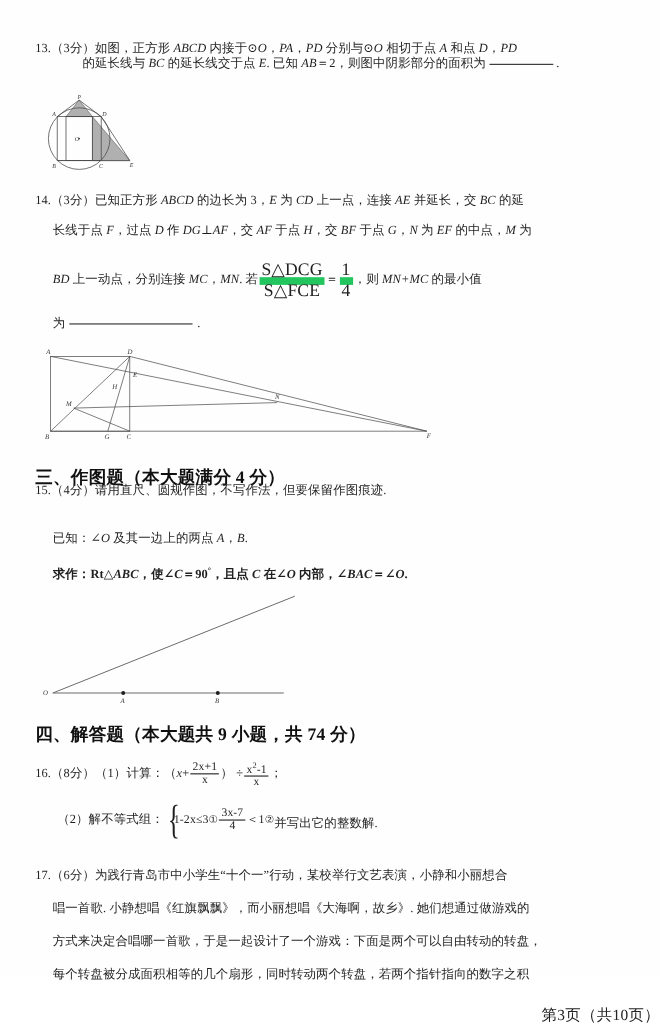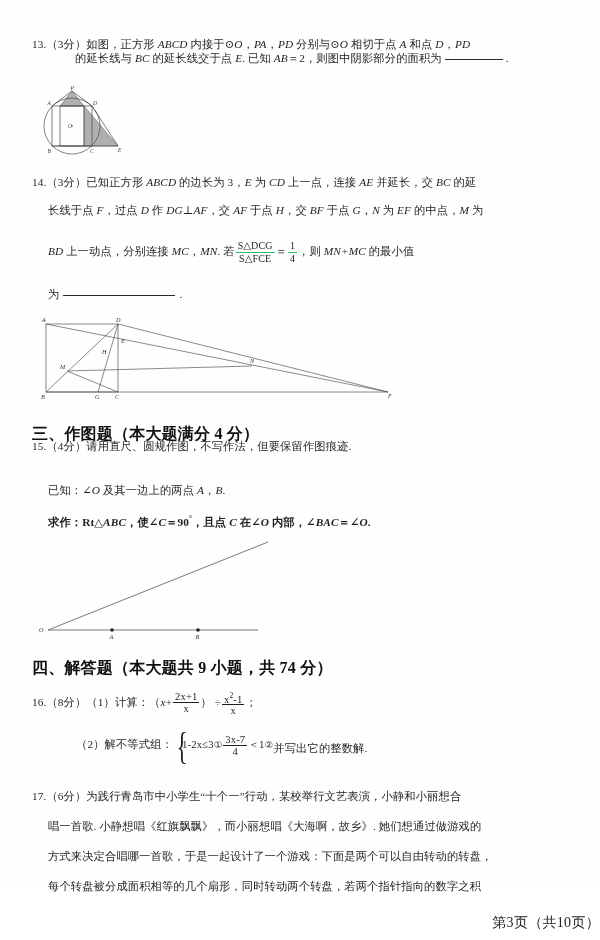--- a/index.html
+++ b/index.html
@@ -69,28 +69,28 @@
   .frac .den {
     display: block;
     border-top: 1px solid #1f1f1f;
     padding: 0 2px;
   }
   .sup { font-size: 7.6px; vertical-align: super; }
   .big-frac {
     display: inline-block;
     vertical-align: middle;
     text-align: center;
-    font-size: 10px;
+    font-size: 16px;
     line-height: 11.5px;
     margin: 0 1px;
   }
   .big-frac .num { display: block; padding: 0 2px; }
   .big-frac .den {
     display: block;
-    border-top: 1px solid #22c55e;
+    border-top: 7px solid #22c55e;
     padding: 0 2px;
   }
   
   .sys {
     display: inline-block;
     vertical-align: middle;
     position: relative;
     padding-left: 9px;
   }
   .sys .brace {
@@ -248,21 +248,21 @@
       <text class="lbl-b" x="159.5" y="99">B</text>
     </svg>
   </div>
 
   <div class="sect-head" style="left:32px; top:658px;">四、解答题（本大题共 9 小题，共 74 分）</div>
 
   <div class="qline" style="left:32px; top:690px;">
     <span>16.（8分）（1）计算：（</span><span class="ital">x</span><span>+</span><span class="frac"><span class="num">2x+1</span><span class="den">x</span></span><span>）</span> <span>÷</span><span class="frac"><span class="num"><span>x</span><span class="sup">2</span><span>-1</span></span><span class="den">x</span></span><span>；</span>
   </div>
 
-  <div class="qline" style="left:52px; top:734px;margin-left:24px;">
+  <div class="qline" style="left:52px; top:734px;">
     <span>（2）解不等式组：</span><span class="sys"><span class="brace">{</span><span class="row"><span>1-2x≤3</span><span class="circnum">①</span></span><span class="row"><span class="frac"><span class="num">3x-7</span><span class="den">4</span></span><span>＜1</span><span class="circnum">②</span></span></span><span style="position:relative; top:4px;">并写出它的整数解.</span>
   </div>
 
   <div class="qline" style="left:32px; top:790px;">17.（6分）为践行青岛市中小学生“十个一”行动，某校举行文艺表演，小静和小丽想合</div>
   <div class="qline" style="left:48px; top:820px;">唱一首歌. 小静想唱《红旗飘飘》，而小丽想唱《大海啊，故乡》. 她们想通过做游戏的</div>
   <div class="qline" style="left:48px; top:850px;">方式来决定合唱哪一首歌，于是一起设计了一个游戏：下面是两个可以自由转动的转盘，</div>
   <div class="qline" style="left:48px; top:880px;">每个转盘被分成面积相等的几个扇形，同时转动两个转盘，若两个指针指向的数字之积</div>
 
   <div class="footer" style="top:914px;">第3页（共10页）</div>
 

